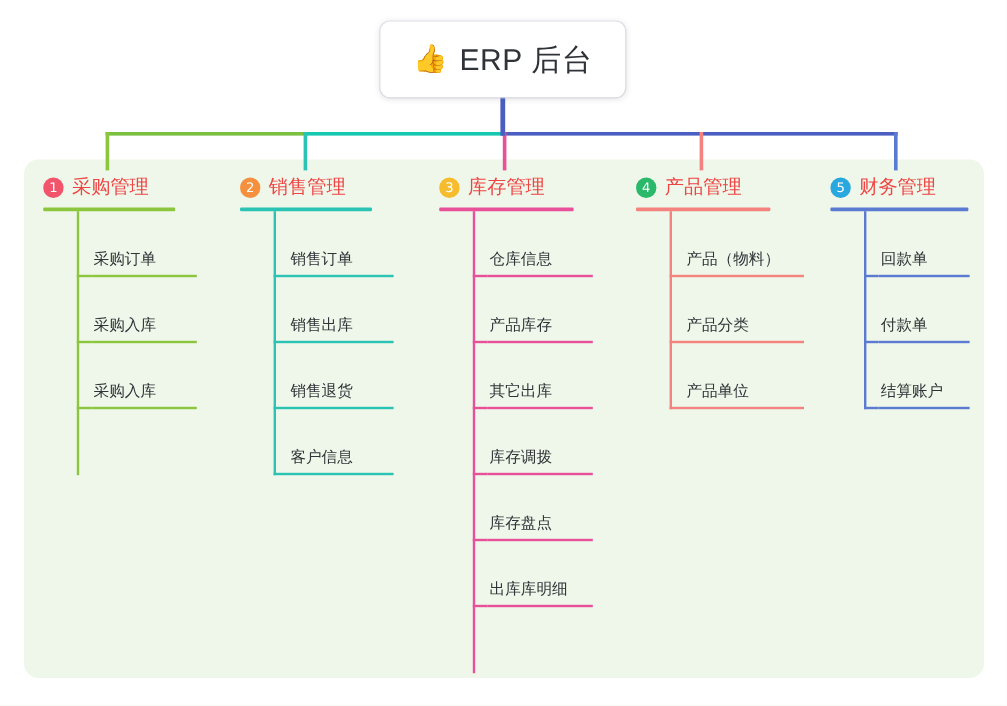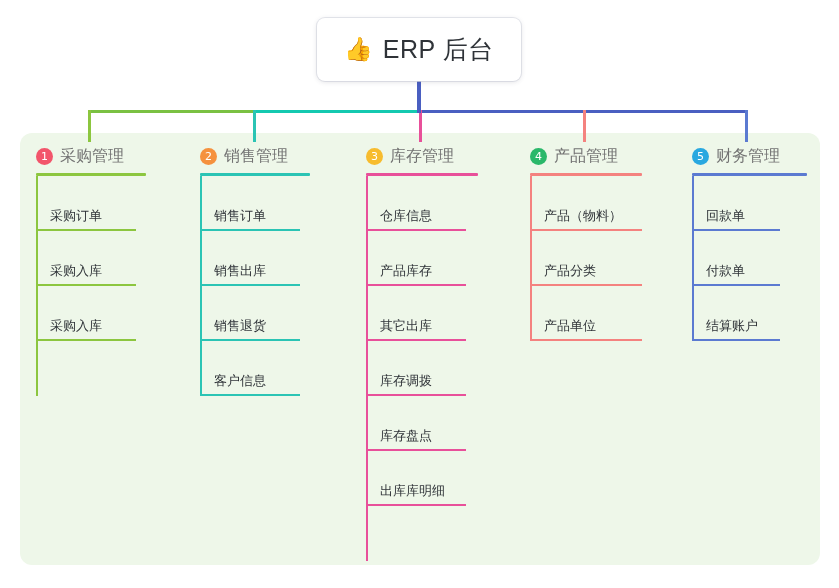--- a/index.html
+++ b/index.html
@@ -49,24 +49,24 @@
     height:24px;
     white-space:nowrap;
   }
   .badge{
     width:17px;height:17px;border-radius:50%;
     display:flex;align-items:center;justify-content:center;
     color:#fff;font-size:11px;line-height:1;
     font-family:"DejaVu Sans",sans-serif;
     flex:0 0 auto;
   }
-  .col-title{font-size:16px;color:#737373;}
+  .col-title{font-size:16px;color:#ef4444;}
   .col-underline{height:3px;border-radius:1px;margin-top:5px;}
 
-  .items{position:relative;margin-left:0;}
+  .items{position:relative;margin-left:28px;}
   .spine{position:absolute;left:0;top:0;width:2px;}
   .item{
     position:relative;
     height:55px;
   }
   .item-tick{
     position:absolute;left:0;bottom:0;height:2px;width:12px;
   }
   .item-label{
     position:absolute;left:14px;bottom:6px;

